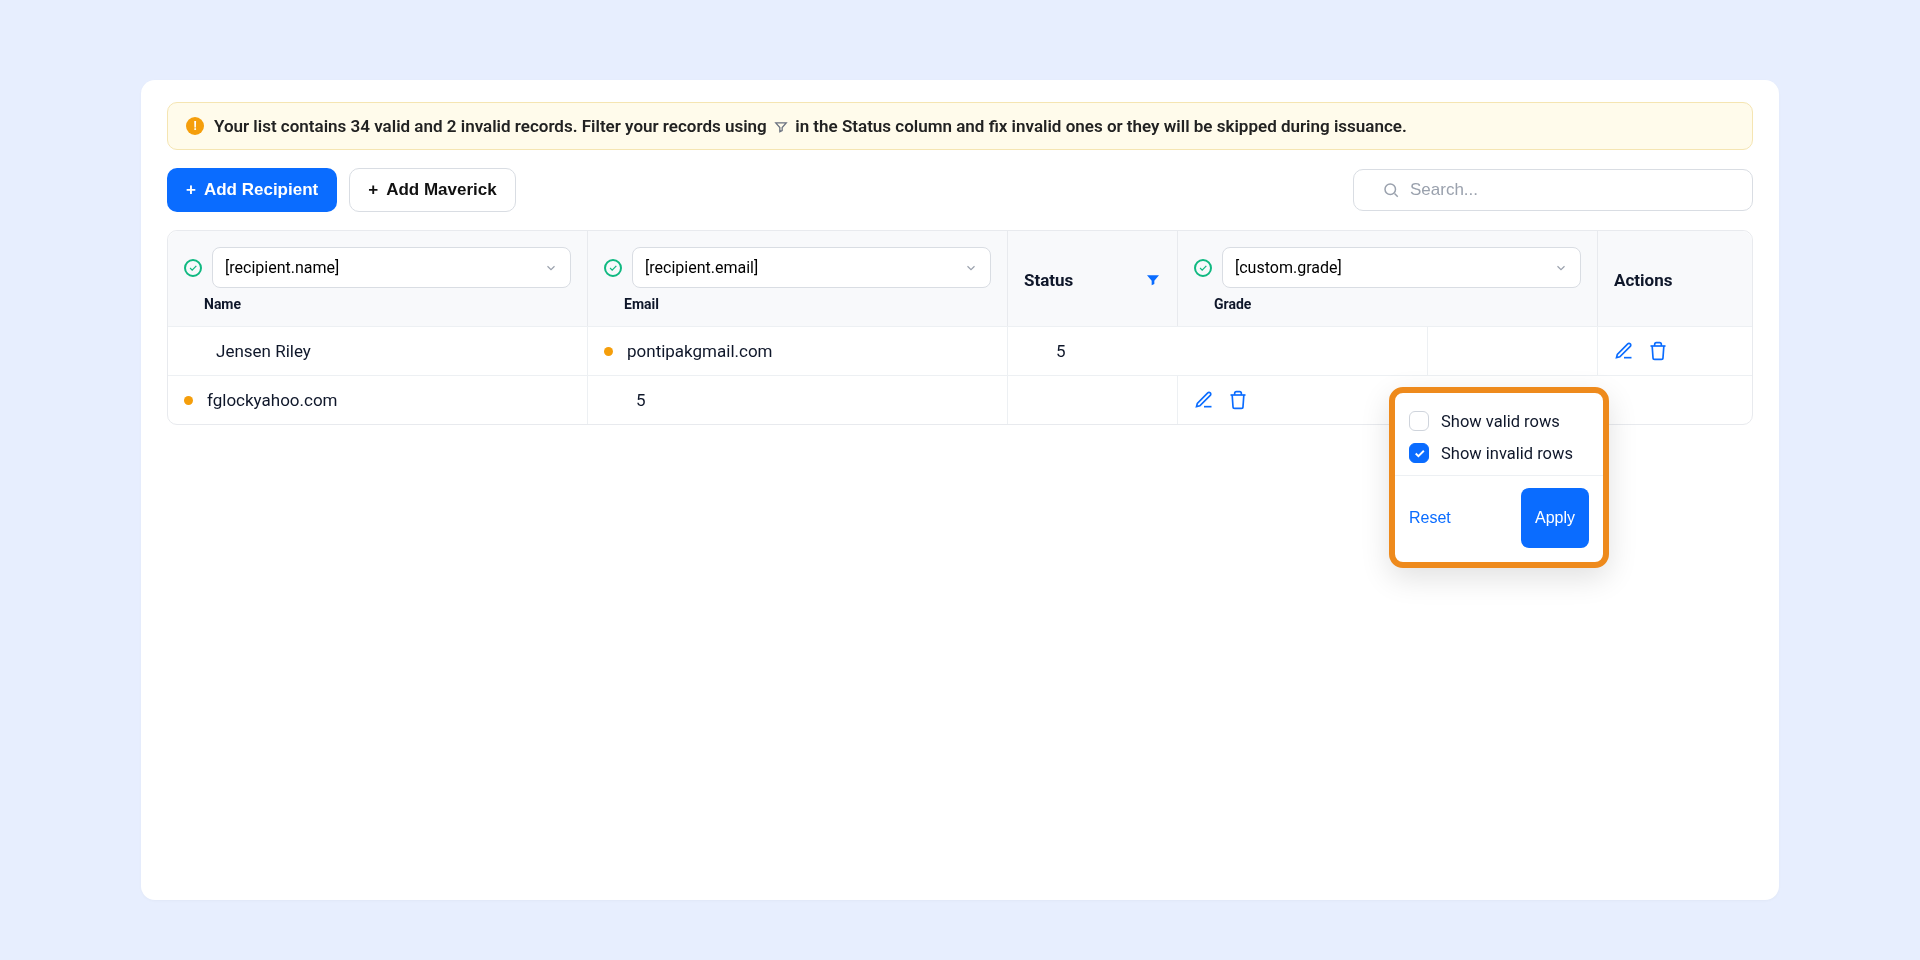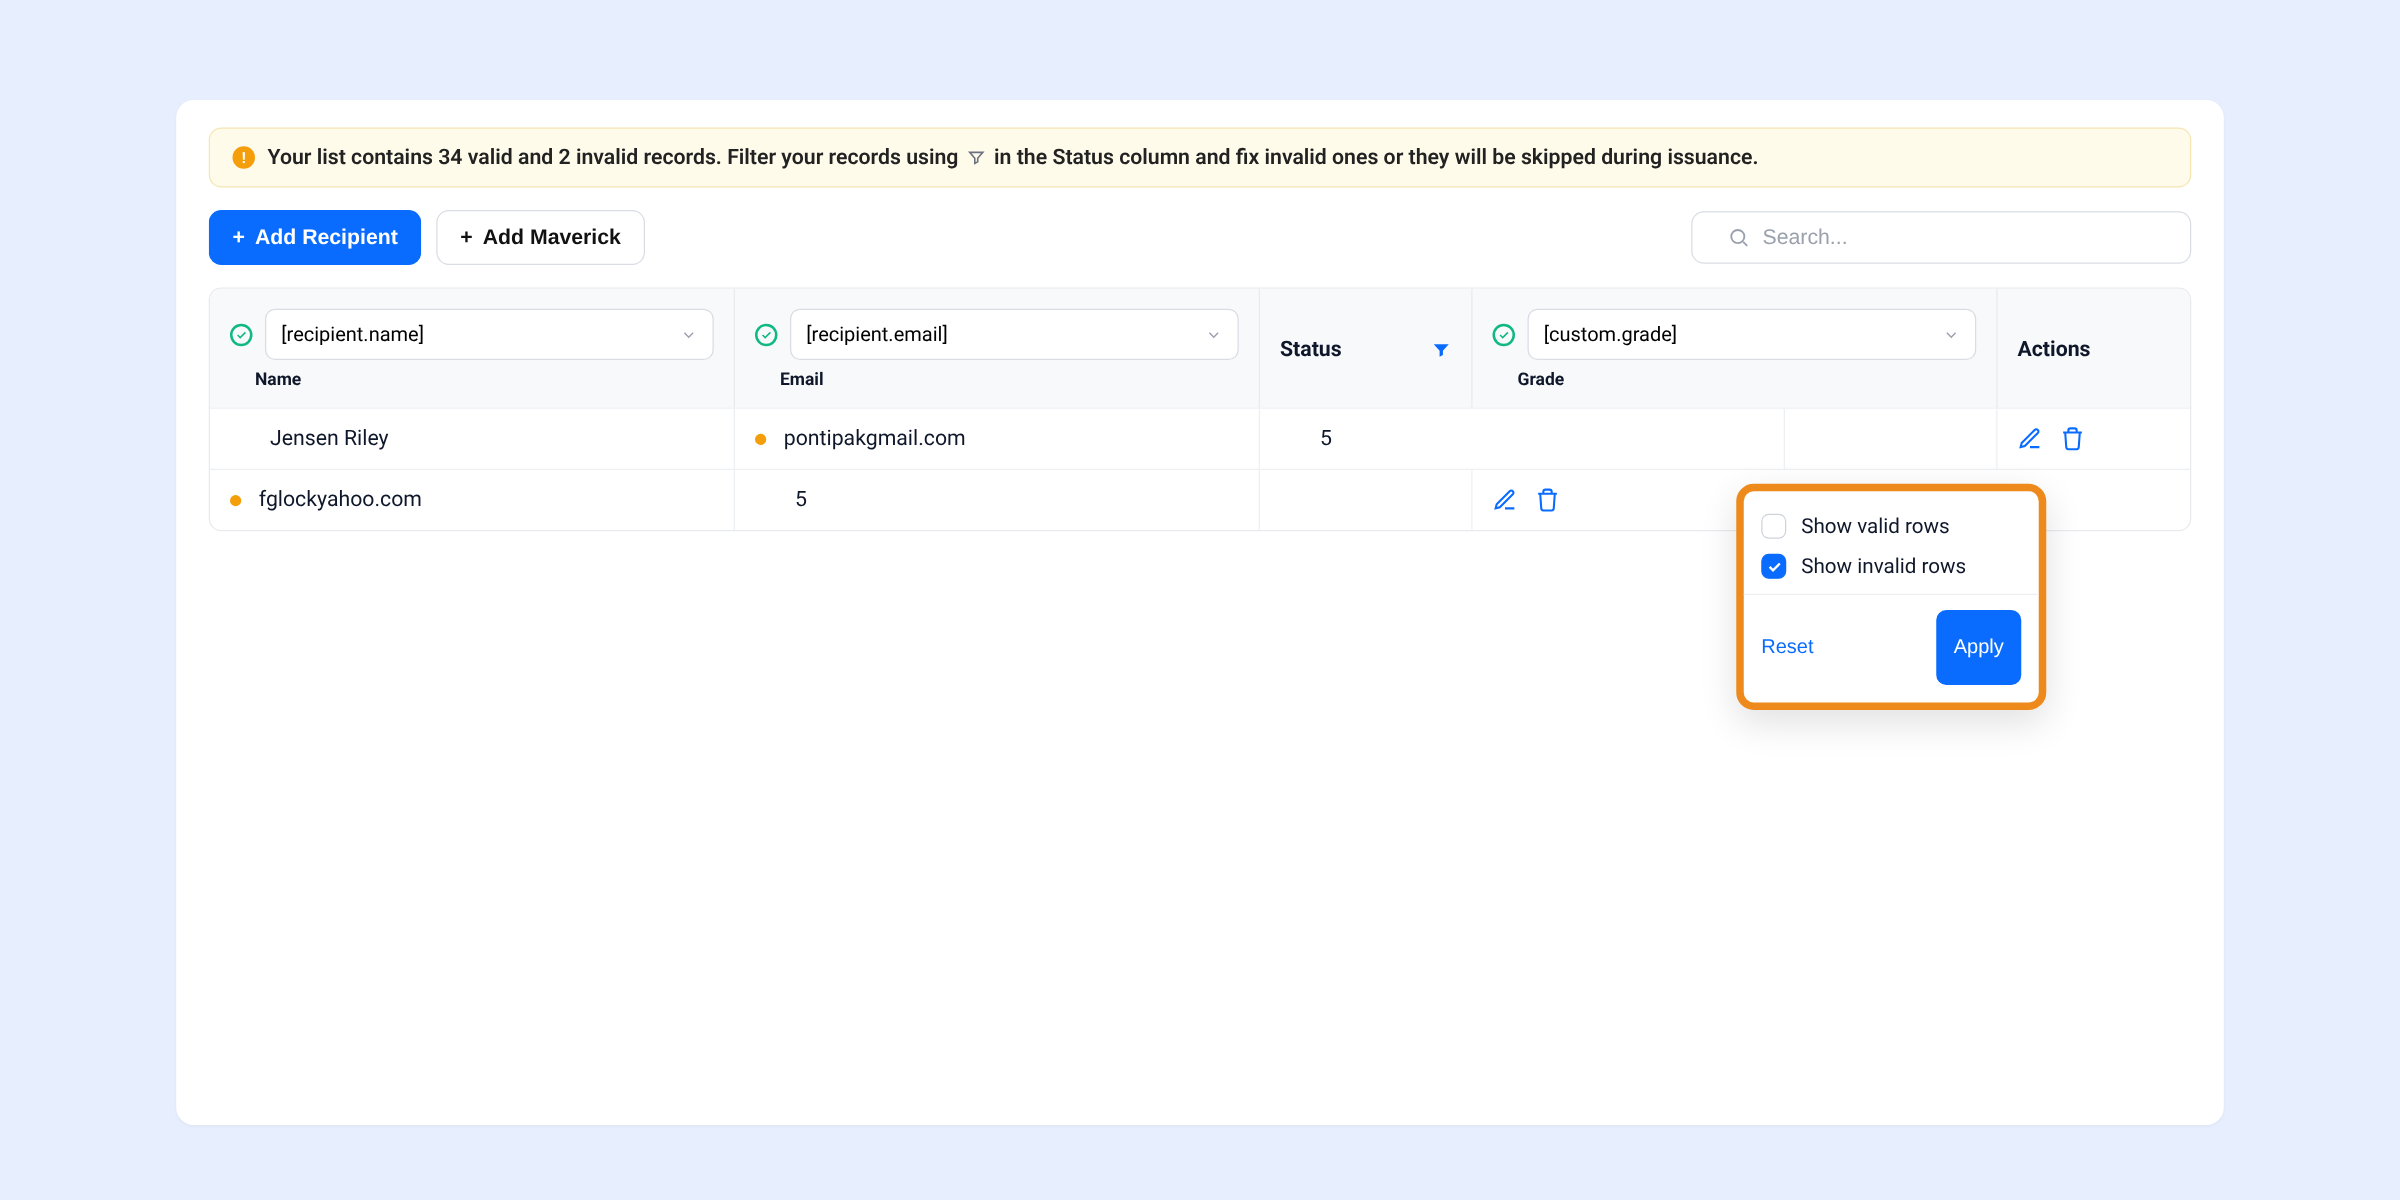--- a/index.html
+++ b/index.html
@@ -138,21 +138,21 @@
 .td { display:flex; align-items:center; font-size:17px; color:#0f172a; }
 .col-d-right { border-right:1px solid #edf0f3; }
 .dot-warn { width:9px; height:9px; background:#f59e0b; border-radius:50%; margin-right:14px; }
 .action-icons { display:flex; gap:14px; color:#0a6cff; }
 .action-icons span { cursor:pointer; }
 
 .popover {
   position:absolute;
   top: 307px;
   left: 1248px;
-  width: 248px;
+  width: 220px;
   background:#fff;
   border-radius:14px;
   box-shadow: 0 10px 30px rgba(0,0,0,0.12);
   border: 6px solid #ee8a1c;
   padding: 18px 14px 14px 14px;
 }
 .popover .optrow { display:flex; align-items:center; gap:12px; font-size:16.5px; color:#0f172a; margin-bottom:12px; cursor:pointer; }
 .cb { width:20px; height:20px; border-radius:6px; border:1px solid #cfd4dc; display:inline-flex; align-items:center; justify-content:center; }
 .cb.checked { background:#0a6cff; border-color:#0a6cff; color:#fff; }
 .popover .divider { height:1px; background:#edf0f3; margin:6px -14px 12px -14px; }

